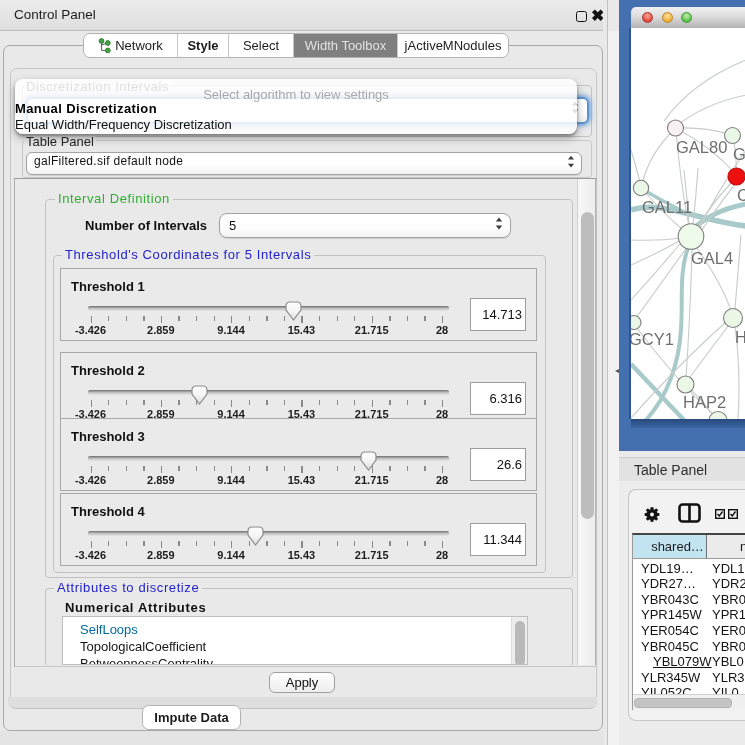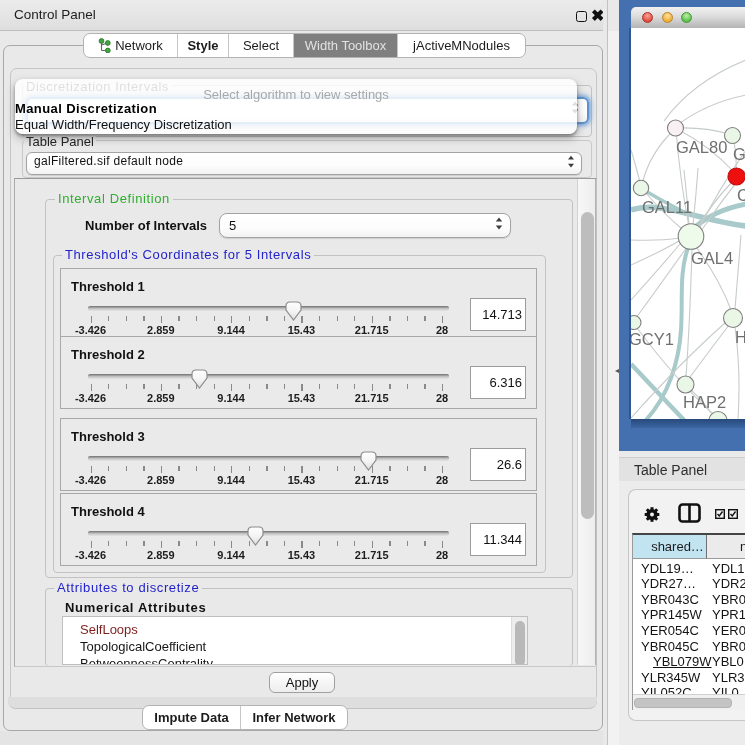--- a/index.html
+++ b/index.html
@@ -41,21 +41,21 @@
       <line x1="3.5" y1="7" x2="9.5" y2="5" stroke="#666" stroke-width="1.1"></line>
       <line x1="3.5" y1="12.5" x2="9.5" y2="12.5" stroke="#666" stroke-width="1.1"></line>
       <circle cx="3.5" cy="3" r="2.4" fill="#44a344" stroke="#2b7a2f" stroke-width="0.9"></circle>
       <circle cx="9.8" cy="5" r="2.4" fill="#44a344" stroke="#2b7a2f" stroke-width="0.9"></circle>
       <circle cx="9.8" cy="12.5" r="2.4" fill="#44a344" stroke="#2b7a2f" stroke-width="0.9"></circle>
     </svg>
     Network</div>
   <div class="seg" style="width:50px;font-weight:bold;">Style</div>
   <div class="seg" style="width:64px;">Select</div>
   <div class="seg sel" style="width:103px;">Width Toolbox</div>
-  <div class="seg" style="width:127px;">jActiveMNodules</div>
+  <div class="seg" style="width:110px;">jActiveMNodules</div>
 </div>
 
 <div class="abs" style="left:10px;top:68px;width:587px;height:640px;border:1px solid #c6c6c6;border-radius:7px;box-sizing:border-box;"></div>
 
 <div class="abs group" style="left:22px;top:85px;width:568px;height:50px;"></div>
 <div class="abs" style="left:24px;top:79px;font-size:13px;color:#3a3a3a;background:#e9e9e9;padding:0 2px;letter-spacing:0.5px;">Discretization Intervals</div>
 <div class="abs combo" style="left:26px;top:96.5px;width:559px;height:23px;border:2px solid #5b93cf;box-shadow:0 0 4px 2px rgba(90,150,215,0.8);"></div>
 <div class="abs" style="left:571px;top:101px;">
     <div class="tri-u" style="transform:scale(0.8);"></div>
     <div class="tri-d" style="margin-top:3px;transform:scale(0.8);"></div>
@@ -125,21 +125,21 @@
           <linearGradient id="g268" x1="0" y1="0" x2="0" y2="1">
             <stop offset="0" stop-color="#fefefe"></stop>
             <stop offset="0.55" stop-color="#f3f3f3"></stop>
             <stop offset="1" stop-color="#dcdcdc"></stop>
           </linearGradient>
         </defs>
         <path d="M1,5 Q1,1 5,1 L12,1 Q16,1 16,5 L16,9 L8.5,19 L1,9 Z" fill="url(#g268)" stroke="#8c8c8c" stroke-width="1.2"></path>
       </svg>
       <div class="vbox">14.713</div>
     </div>
-    <div class="tbox" style="top:336px;">
+    <div class="tbox" style="top:352px;">
       <div class="ttitle">Threshold 2</div>
       <div class="track"></div>
       <div style="position:absolute;left:29.5px;top:47px;width:1.4px;height:7px;background:#8a8a8a;"></div>
       <div style="position:absolute;left:47.1px;top:47px;width:1.4px;height:4.5px;background:#8a8a8a;"></div>
       <div style="position:absolute;left:64.7px;top:47px;width:1.4px;height:4.5px;background:#8a8a8a;"></div>
       <div style="position:absolute;left:82.2px;top:47px;width:1.4px;height:4.5px;background:#8a8a8a;"></div>
       <div style="position:absolute;left:99.8px;top:47px;width:1.4px;height:7px;background:#8a8a8a;"></div>
       <div style="position:absolute;left:117.4px;top:47px;width:1.4px;height:4.5px;background:#8a8a8a;"></div>
       <div style="position:absolute;left:134.9px;top:47px;width:1.4px;height:4.5px;background:#8a8a8a;"></div>
       <div style="position:absolute;left:152.5px;top:47px;width:1.4px;height:4.5px;background:#8a8a8a;"></div>
@@ -257,34 +257,33 @@
         <path d="M1,5 Q1,1 5,1 L12,1 Q16,1 16,5 L16,9 L8.5,19 L1,9 Z" fill="url(#g493)" stroke="#8c8c8c" stroke-width="1.2"></path>
       </svg>
       <div class="vbox">11.344</div>
     </div>
   </div>
 
 <div class="abs group" style="left:45px;top:588px;width:526px;height:77px;border-bottom:none;"></div>
 <div class="abs gtitle" style="left:54px;top:581px;color:#2323cc;">Attributes to discretize</div>
 <div class="abs" style="left:65px;top:600px;font-size:13px;font-weight:bold;color:#111;letter-spacing:0.7px;">Numerical Attributes</div>
 <div class="abs" style="left:62px;top:616px;width:466px;height:49px;background:#fff;border:1px solid #bfbfbf;box-sizing:border-box;overflow:hidden;">
-  <div style="position:absolute;left:17px;top:5px;font-size:13px;color:#7f1d1d;">SelfLoops</div>
+  <div style="position:absolute;left:17px;top:5px;font-size:13px;color:#0369a1;">SelfLoops</div>
   <div style="position:absolute;left:17px;top:22px;font-size:13px;color:#161616;">TopologicalCoefficient</div>
   <div style="position:absolute;left:17px;top:39px;font-size:13px;color:#161616;">BetweennessCentrality</div>
   <div style="position:absolute;right:0;top:0;width:15px;height:49px;background:#ededed;border-left:1px solid #dcdcdc;"></div>
   <div style="position:absolute;right:2.5px;top:4px;width:10px;height:45px;background:#b9b9b9;border-radius:5px;"></div>
 </div>
 
 <div class="abs" style="left:269px;top:672px;width:66px;height:21px;background:linear-gradient(#ffffff,#ededed);border:1px solid #9f9f9f;border-radius:6px;box-sizing:border-box;text-align:center;font-size:13px;color:#111;line-height:19px;">Apply</div>
 
 <div class="abs" style="left:8px;top:697px;width:589px;height:11px;background:#dedede;border-bottom:1px solid #c2c2c2;border-radius:0 0 8px 8px;"></div>
 
 <div class="abs pill" style="left:142px;top:705px;height:23px;">
   <div class="seg" style="width:97px;font-weight:bold;">Impute Data</div>
-  <div class="seg" style="width:106px;font-weight:bold;">Infer Network</div>
 </div>
 
 <div class="abs" style="left:603px;top:0;width:17px;height:745px;background:#e9e9e9;"></div>
 <div class="abs" style="left:607px;top:0;width:1px;height:745px;background:#c2c2c2;"></div>
 <div class="abs" style="left:608px;top:31px;width:12px;height:714px;background:#f2f2f2;"></div>
 <div class="abs" style="left:615px;top:369px;width:0;height:0;border-top:2.5px solid transparent;border-bottom:2.5px solid transparent;border-right:4px solid #555;"></div>
 
 <div class="abs" style="left:619px;top:0;width:126px;height:451px;background:#4470af;"></div>
 <div class="abs" style="left:631px;top:419px;width:114px;height:9px;background:linear-gradient(#27497c,#3c66a4);"></div>
 <div class="abs" style="left:629px;top:28px;width:2px;height:391px;background:#30558c;"></div>

